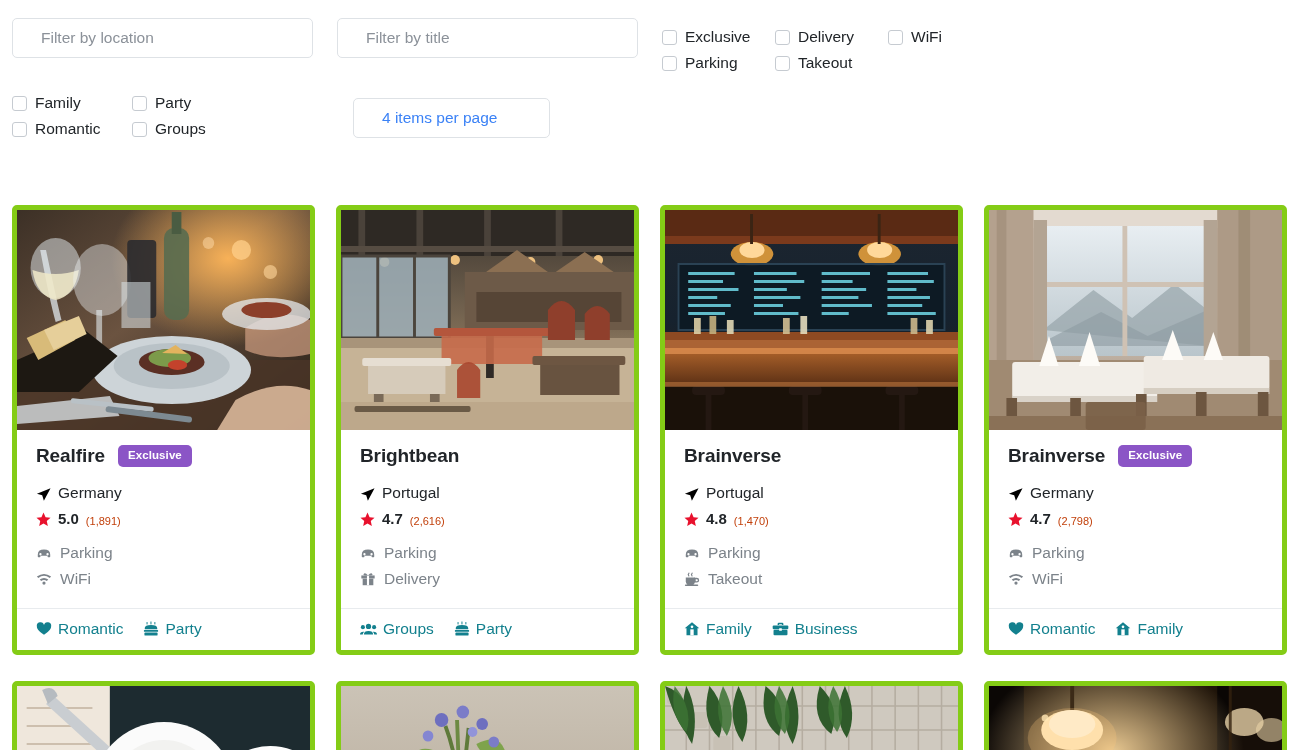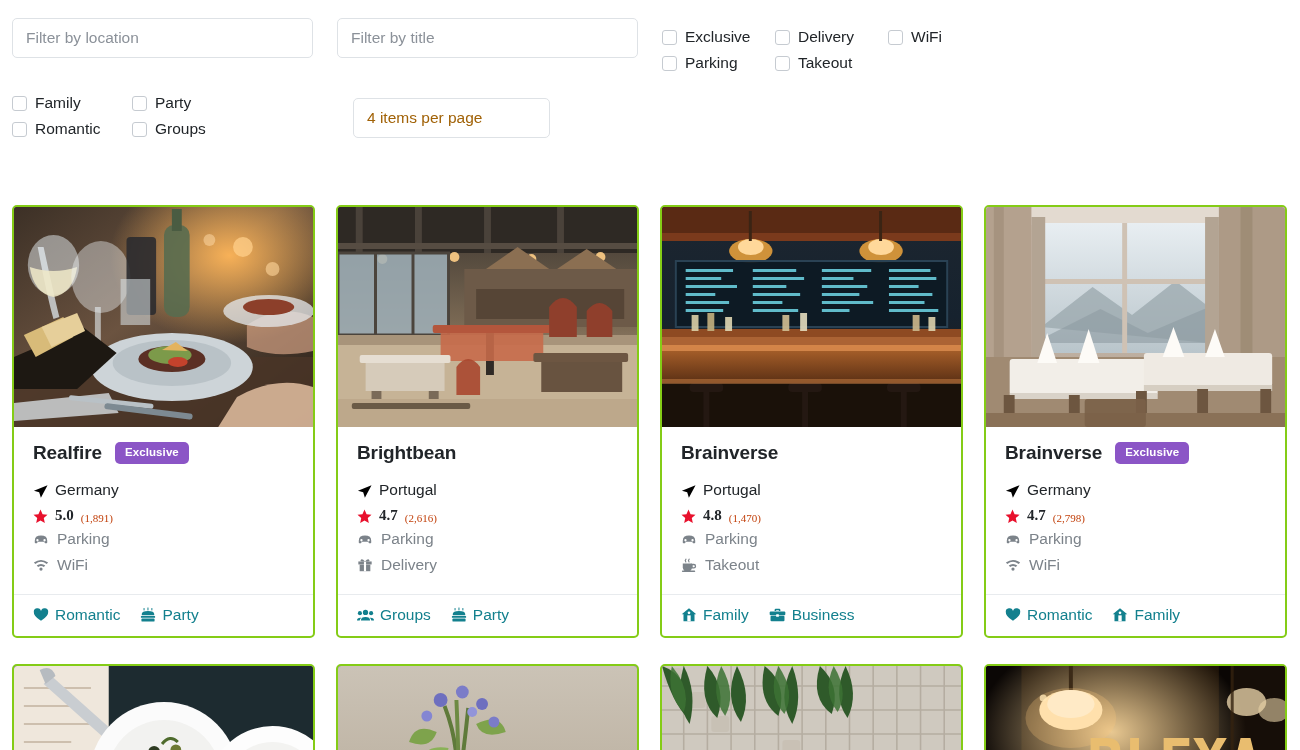--- a/index.html
+++ b/index.html
@@ -29,24 +29,24 @@
   .filter-cell.c2 { width: 325px; }
   .filter-cell.c3 { width: 325px; }
   .filter-cell.c4 { width: 325px; padding-right: 0; }
 
   .text-input, .select-box {
     width: 100%;
     height: 40px;
     border: 1px solid #dee2e6;
     border-radius: 5px;
     background: #ffffff;
-    padding: 0 13px;
+    padding: 0 28px;
     font-family: "Liberation Sans", sans-serif;
     font-size: 15.5px;
-    color: #a16207;
+    color: #3b82f6;
     line-height: 38px;
     outline: none;
   }
   .text-input::placeholder { color: #8b9199; }
 
   .select-box {
     display: block;
     white-space: nowrap;
     overflow: hidden;
   }
@@ -102,21 +102,21 @@
   }
   .card-row {
     display: flex;
     gap: 21px;
   }
   .card-row + .card-row { margin-top: 26px; }
 
   .card {
     width: 303px;
     background: #ffffff;
-    border: 2px solid #84cc16;
+    border: 5px solid #84cc16;
     border-radius: 5px;
     overflow: hidden;
     display: flex;
     flex-direction: column;
   }
 
   .card-img {
     width: 100%;
     height: 220px;
     display: block;
@@ -157,21 +157,21 @@
   }
 
   .meta-line {
     display: flex;
     align-items: flex-end;
     gap: 7px;
     font-size: 15.5px;
     height: 25px;
     color: #212529;
   }
-  .meta-line.rating { margin-bottom: 2px; font-family: Liberation Serif, serif; }
+  .meta-line.rating { margin-bottom: 13px; }
   .rating-score { font-weight: bold; font-size: 15px; }
   .rating-count { color: #c2410c; font-size: 11px; }
 
   .amenity-line {
     display: flex;
     align-items: center;
     gap: 8px;
     font-size: 15.5px;
     height: 26px;
     color: #7c838a;

